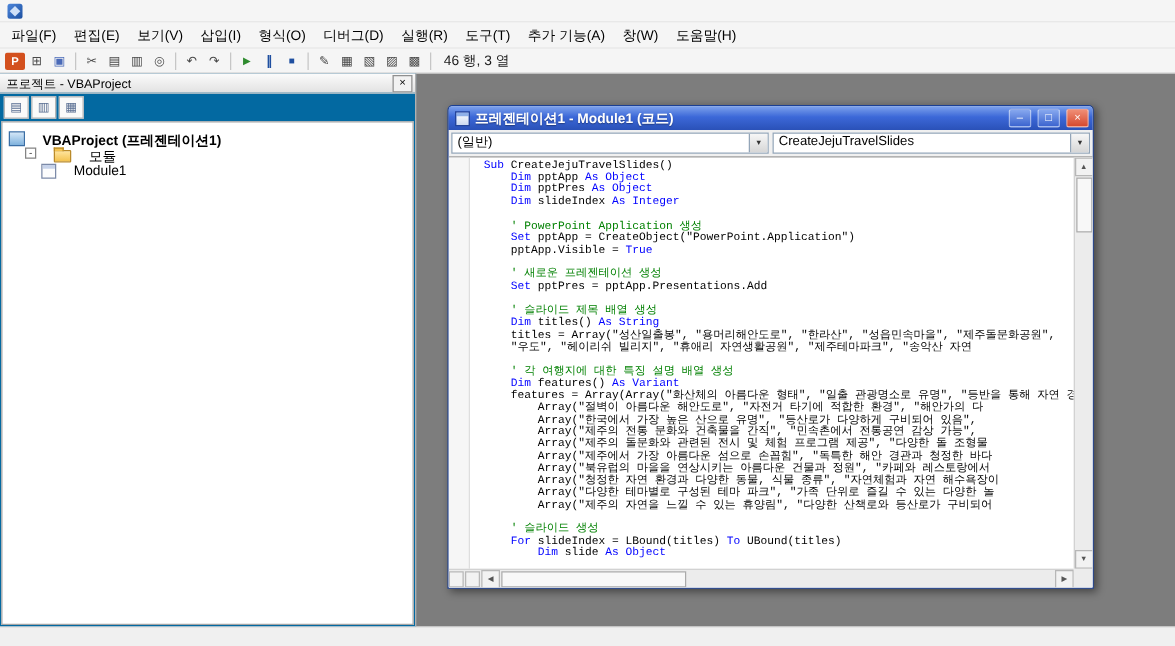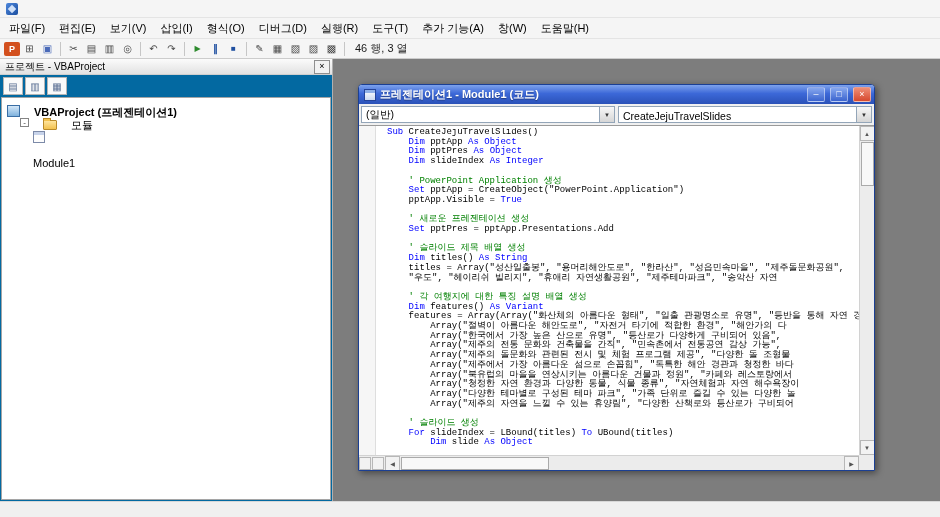--- a/index.html
+++ b/index.html
@@ -45,21 +45,21 @@
 
   
   .mdi{flex:1;position:relative;background:var(--mdi,#7d7d7d);overflow:hidden}
   .code-window{position:absolute;left:25px;top:25px;width:517px;height:387px;display:flex;flex-direction:column;border:1px solid #1b3f93;border-radius:4px 4px 0 0;box-shadow:2px 2px 7px rgba(0,0,0,.45);background:#f0f0f0}
   .cw-titlebar{height:19px;display:flex;align-items:center;gap:4px;padding:0 3px 0 5px;background:linear-gradient(180deg,#7da2ec 0%,#3c68d8 45%,#2a51b8 100%);border-radius:3px 3px 0 0;color:#fff;flex:0 0 auto}
   .cw-icon{width:12px;height:12px;background:linear-gradient(180deg,#ffffff,#cbd8f0);border:1px solid #23439a;box-shadow:inset 0 3px 0 #8fb0e8;flex:0 0 auto}
   .cw-title{flex:1;font-size:11px;font-weight:bold;text-shadow:0 1px 1px rgba(0,0,0,.35);white-space:nowrap;overflow:hidden}
   .cw-btn{width:18px;height:15px;border:1px solid rgba(255,255,255,.45);border-radius:2px;background:linear-gradient(180deg,#86a7ee,#3b64cf);color:#fff;font-size:9px;line-height:1;display:inline-flex;align-items:center;justify-content:center;margin-left:1px;cursor:default}
   .cw-btn.close{background:linear-gradient(180deg,#ef8d75,var(--closebtn,#d6492f))}
   .combo-row{display:flex;gap:3px;padding:2px;background:#f0f0f0;flex:0 0 auto}
-  .combo{flex:1;height:17px;background:#fff;border:1px solid #93a5b8;display:flex;align-items:flex-end;font-size:10.5px;padding-left:4px;overflow:hidden}
+  .combo{flex:1;height:17px;background:#fff;border:1px solid #93a5b8;display:flex;align-items:flex-start;font-size:10.5px;padding-left:4px;overflow:hidden}
   .combo-text{flex:1;white-space:nowrap;overflow:hidden}
   .combo.proc .combo-text{font-weight:normal}
   .combo-arrow{width:15px;height:15px;background:linear-gradient(180deg,#f7f7f7,#d6d6d6);border-left:1px solid #93a5b8;display:flex;align-items:center;justify-content:center;font-size:6px;color:#333;flex:0 0 auto}
   .code-body{flex:1;position:relative;background:#fff;border-top:1px solid #9a9a9a;overflow:hidden}
   .margin-bar{position:absolute;left:0;top:0;bottom:15px;width:17px;background:#f6f6f6;border-right:1px solid #dedede}
   .code-lines{position:absolute;left:17px;top:2px;right:15px;bottom:15px;overflow:hidden;font-family:Liberation Mono, monospace;font-size:9px;line-height:9.7px;white-space:pre;padding-left:11px;color:var(--codetext,#000)}
   .code-line{min-height:9.7px}
   .kw{color:var(--kw,#0000ff)}
   .cmt{color:var(--cmt,#008000)}
   .vscroll{position:absolute;right:0;top:0;bottom:15px;width:15px;background:#ececec;border-left:1px solid #d2d2d2;display:flex;flex-direction:column;align-items:center}
@@ -139,21 +139,21 @@
       <div class="tree">
           <div class="tree-row" style="padding-left: 5px;">
             <span class="ti ti-project"></span>
             <span class="tree-label bold">VBAProject (프레젠테이션1)</span>
           </div>
           <div class="tree-row" style="padding-left: 18px;">
             <span class="expander">-</span>
             <span class="ti ti-folder"></span>
             <span class="tree-label">모듈</span>
           </div>
-          <div class="tree-row" style="padding-left: 31px; flex-direction: column;">
+          <div class="tree-row" style="padding-left: 31px;">
             <span class="ti ti-module"></span>
             <span class="tree-label">Module1</span>
           </div>
         </div>
     </div>
 
     <div class="mdi">
       <div class="code-window">
 
         <div class="cw-titlebar">

